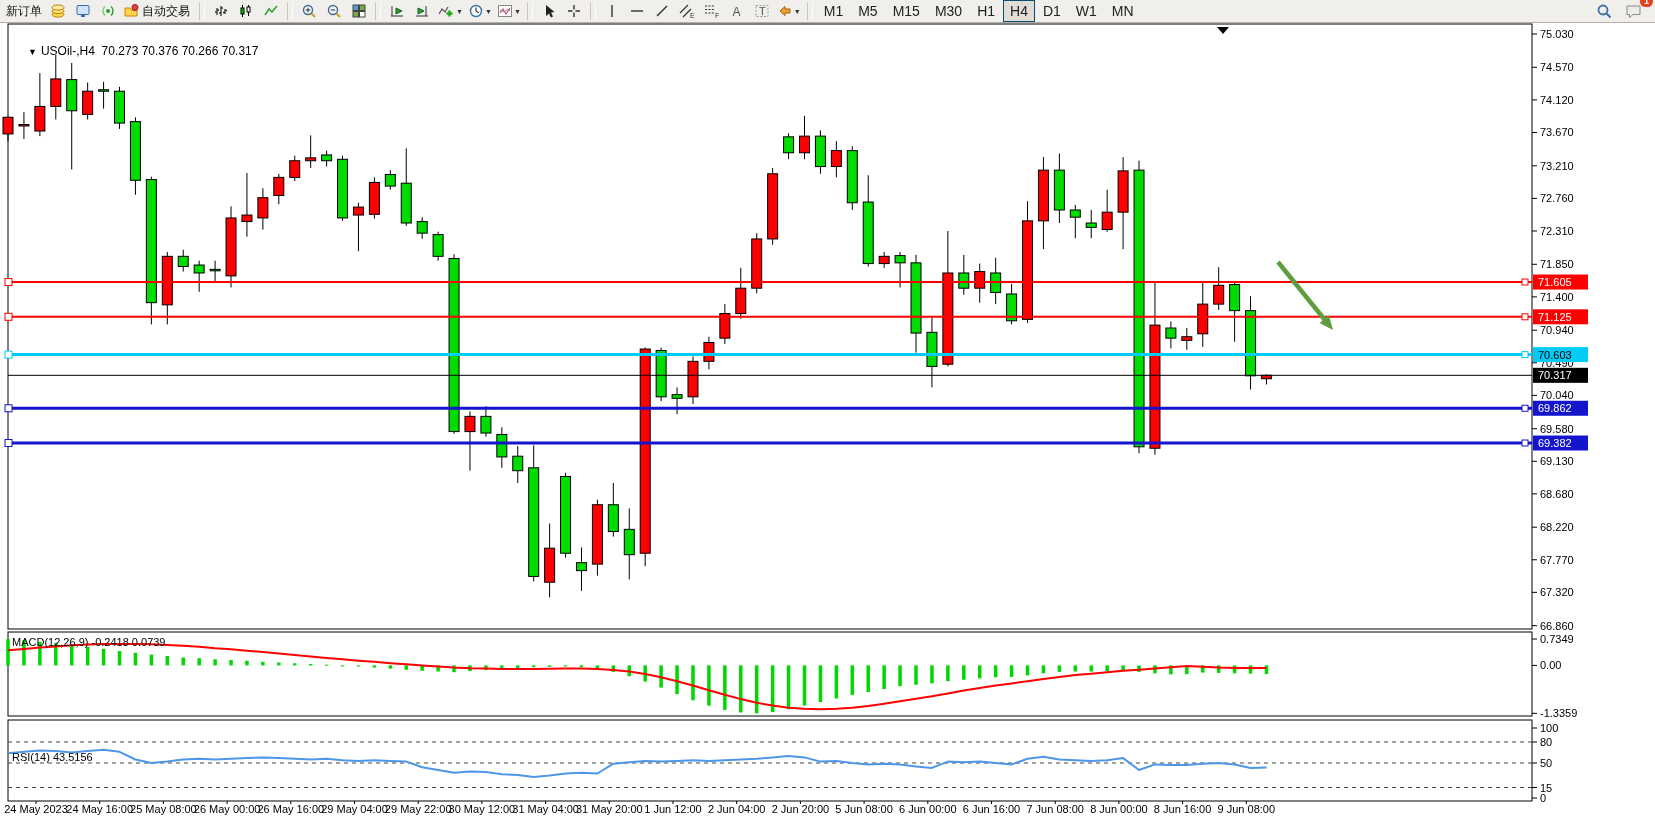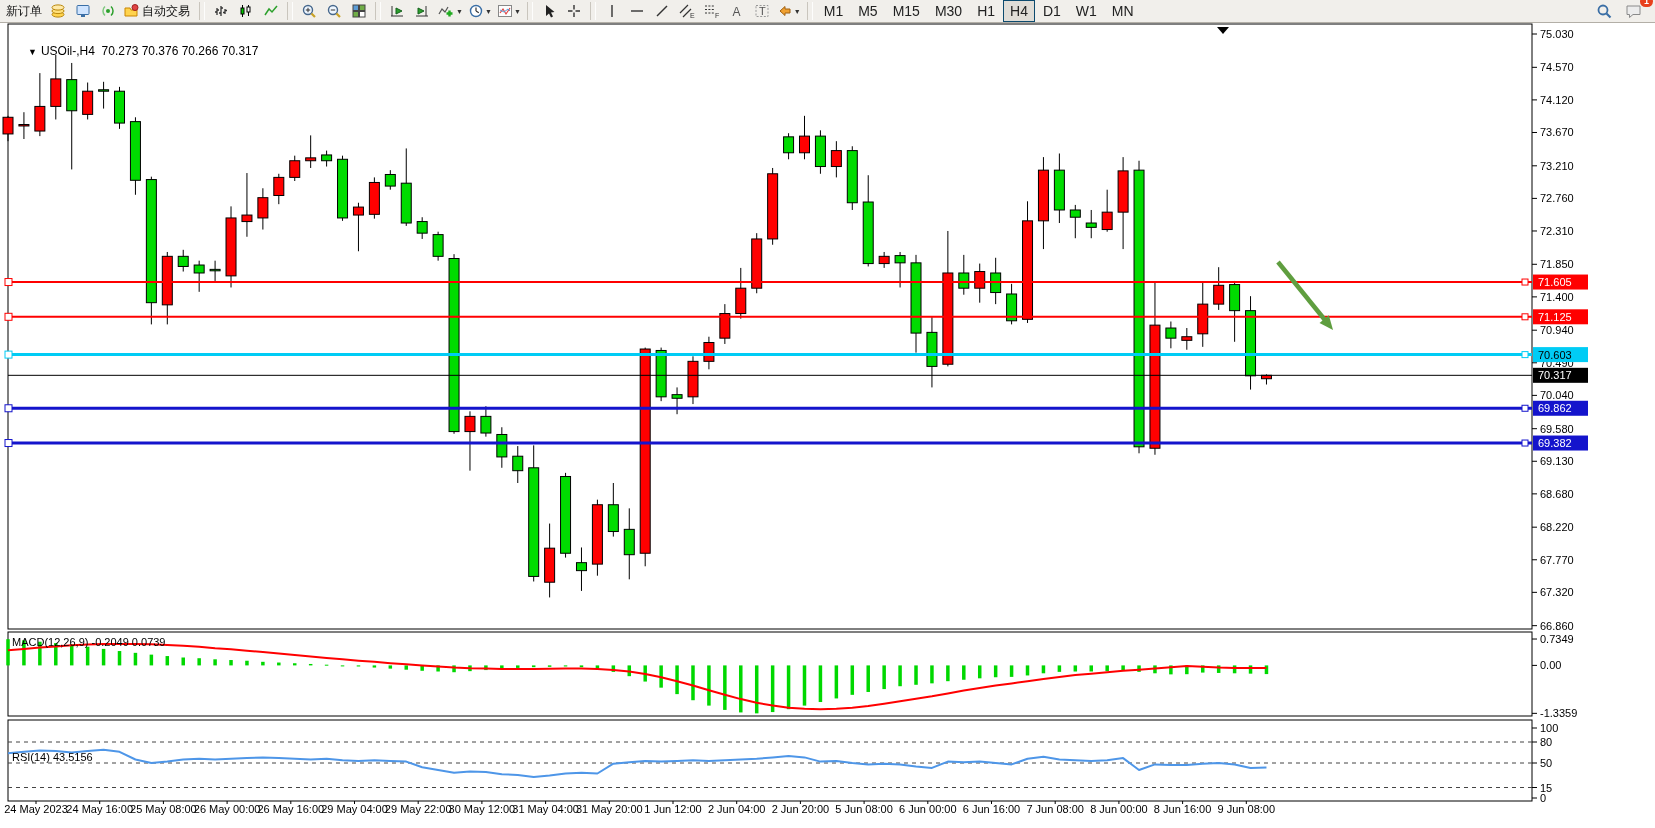--- a/index.html
+++ b/index.html
@@ -609,15 +609,15 @@
       <polygon points="1217,27 1229,27 1223,34" fill="#000"></polygon>
       <g>
         <line x1="1278" y1="262" x2="1327.9690460045506" y2="323.77991142380813" stroke="#5f9e3f" stroke-width="4.5"></line>
         <polygon points="1333,330 1319.53076407582,322.8880604882512 1328.8608969401078,315.3416294950772" fill="#5f9e3f"></polygon>
       </g>
     </svg>
 
   <div class="overlay-label" id="title">
     <span class="tri">▼</span><span>USOil-,H4</span>&nbsp;&nbsp;<span>70.273 70.376 70.266 70.317</span>
   </div>
-  <div class="overlay-label" style="top:636px;left:12px;">MACD(12,26,9) -0.2049 0.0739</div>
+  <div class="overlay-label" style="top:636px;left:12px;">MACD(12,26,9) -0.2418 0.0739</div>
   <div class="overlay-label" style="top:751px;left:12px;">RSI(14) 43.5156</div>
 </div>
 
 </body></html>

